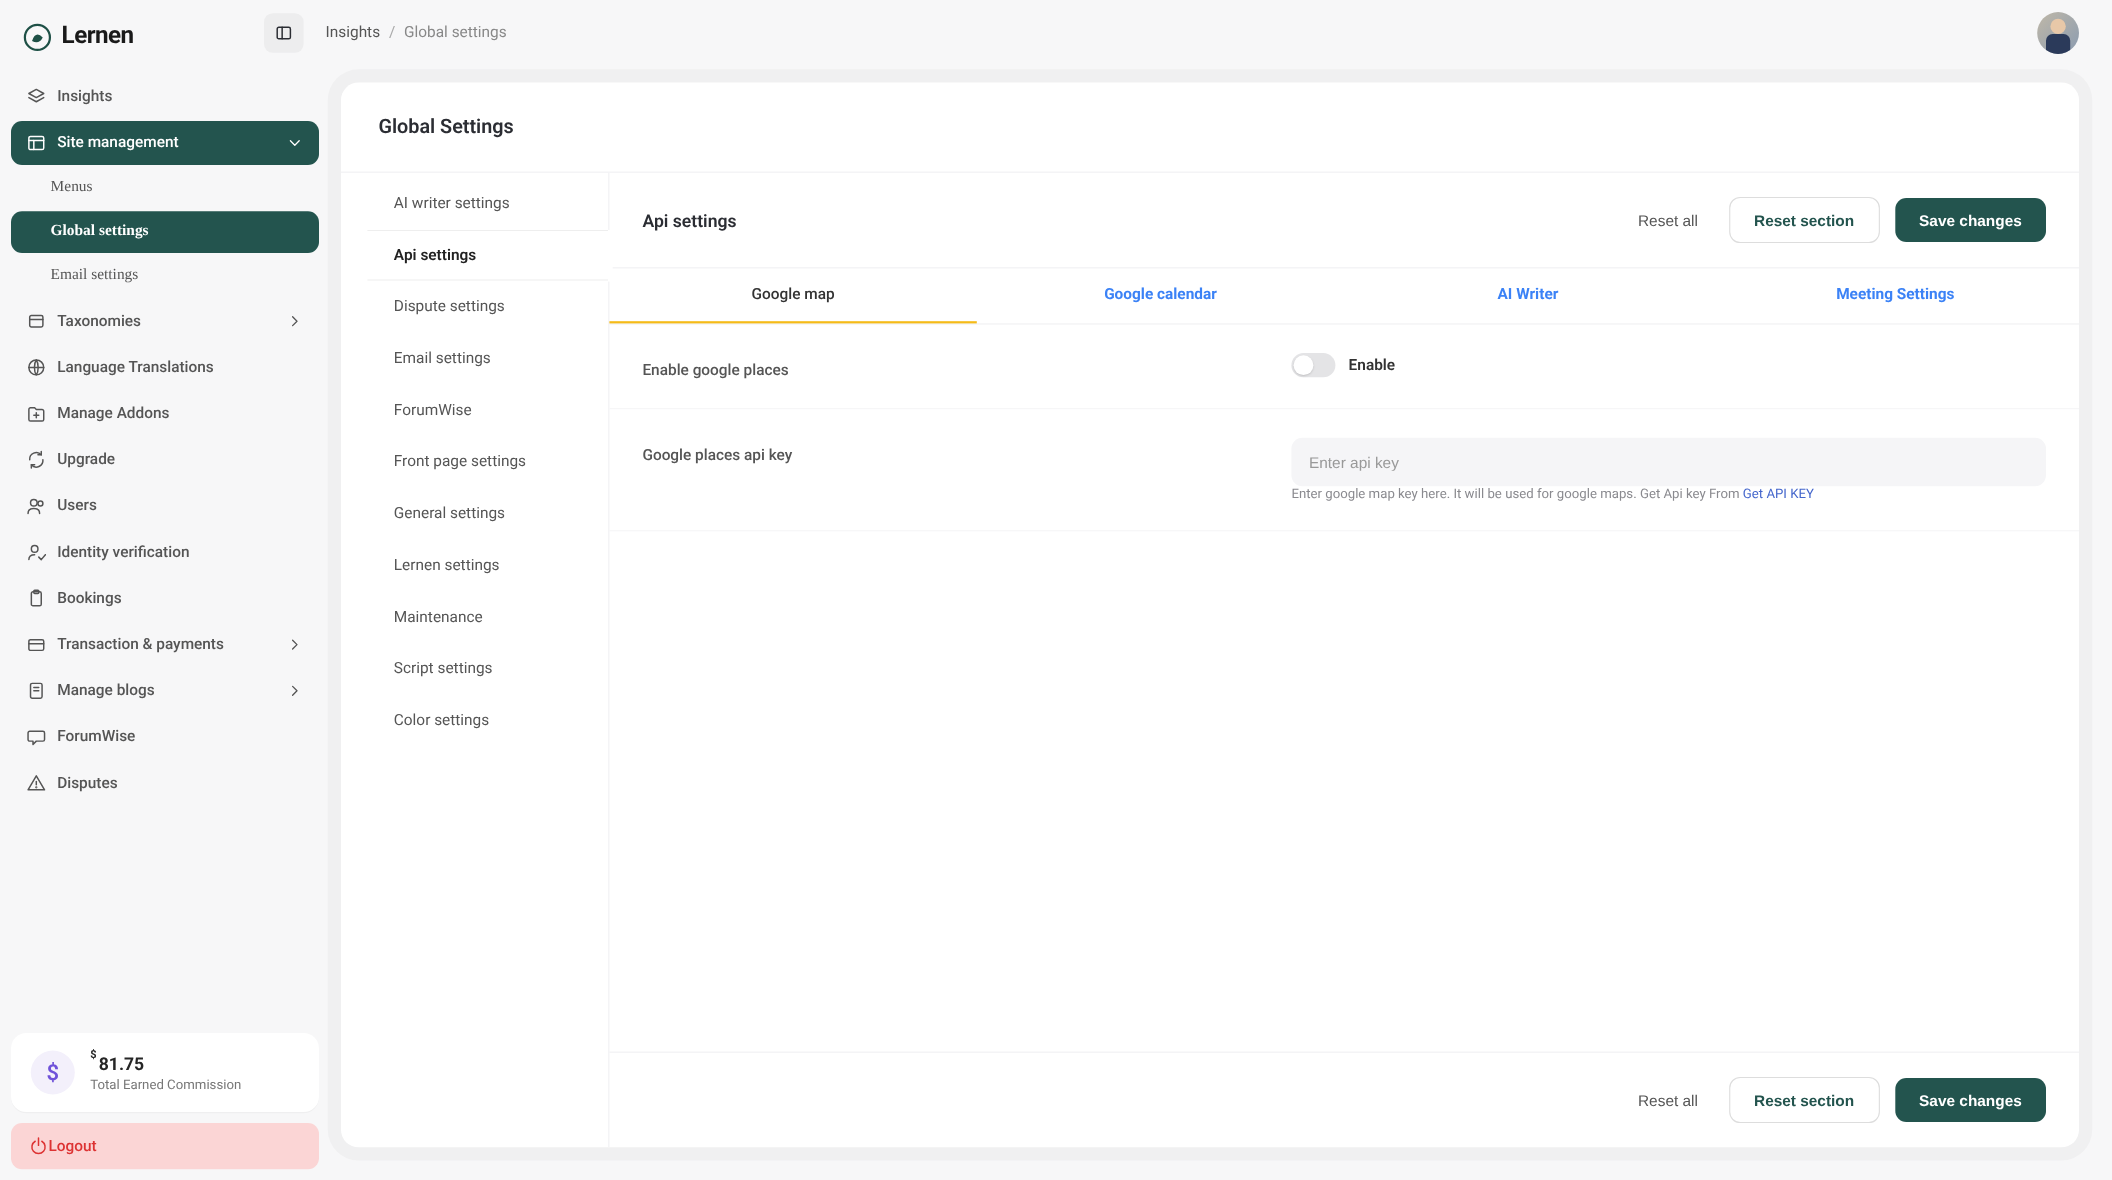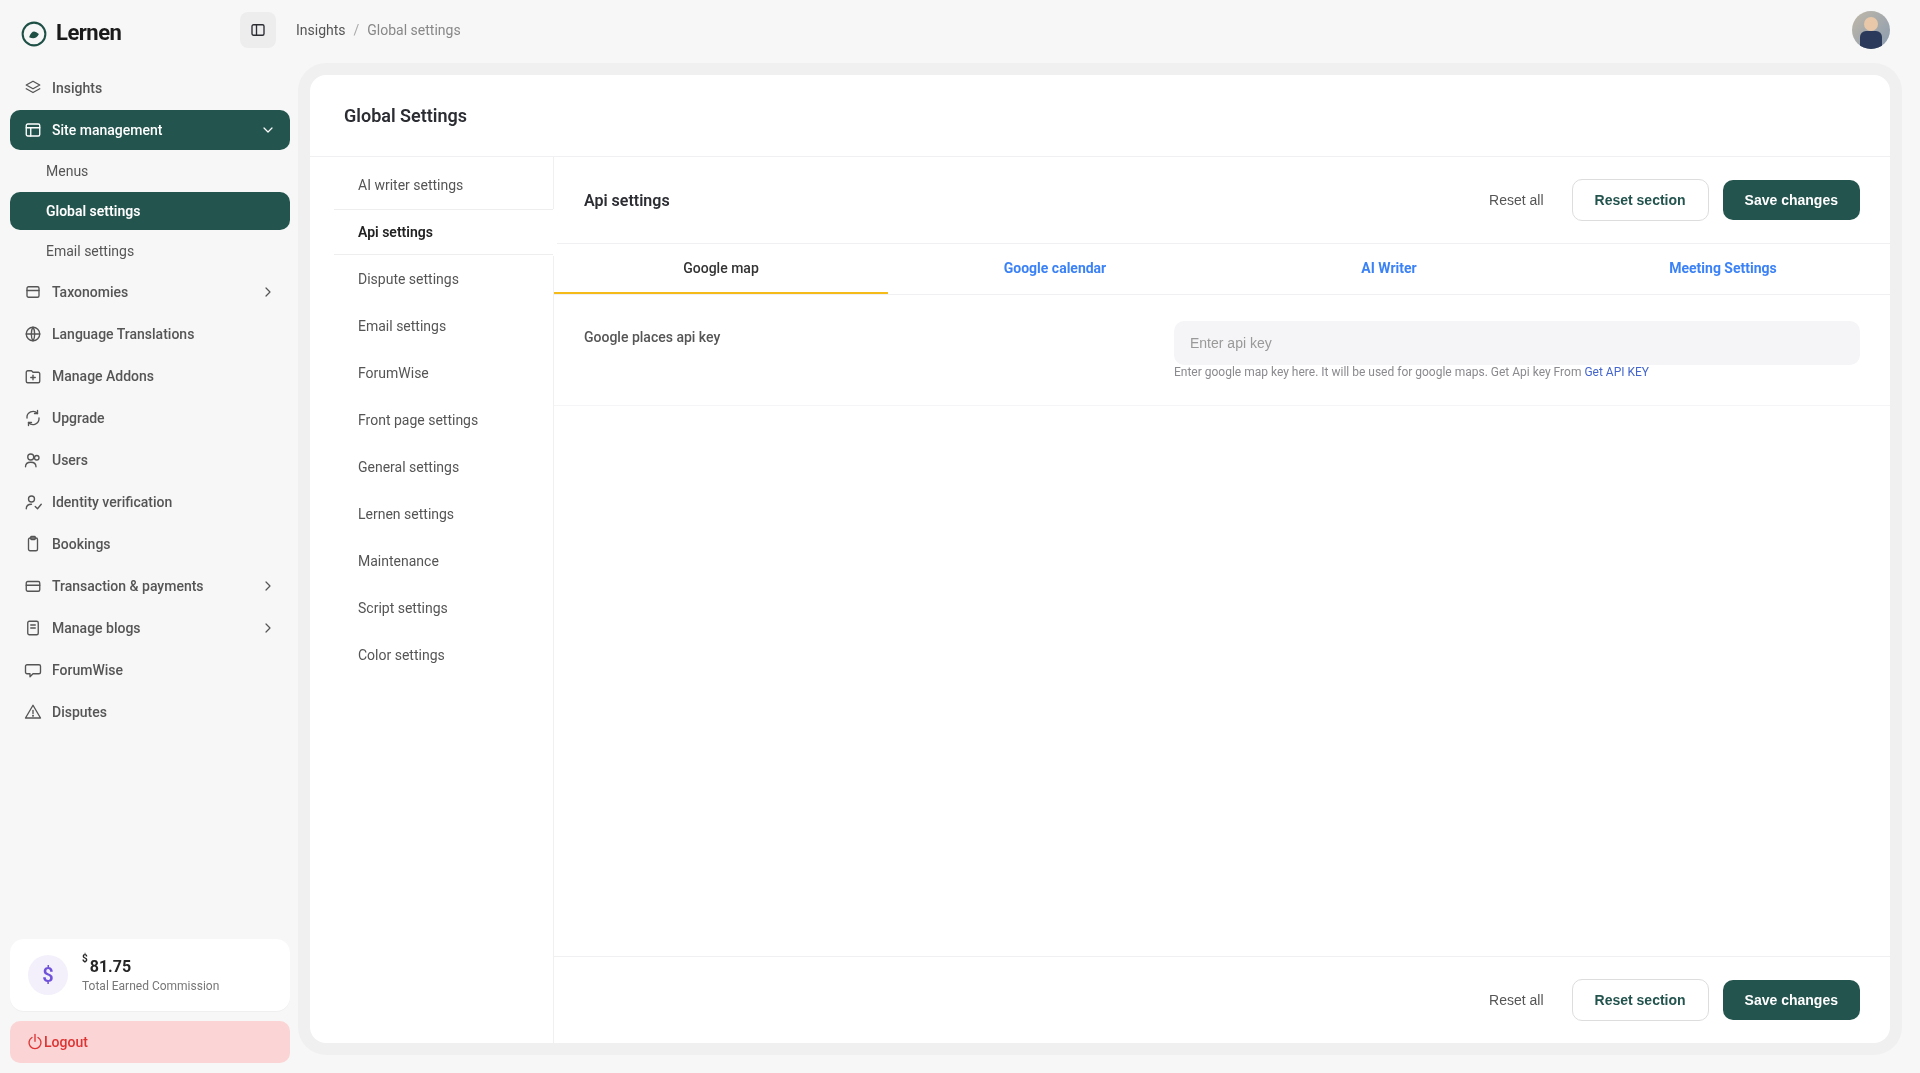--- a/index.html
+++ b/index.html
@@ -10,21 +10,21 @@
 
 .sidebar { width: 300px; background: #f7f7f8; padding: 20px 10px 10px 10px; display: flex; flex-direction: column; }
 .logo { display: flex; align-items: flex-start; gap: 8px; padding: 0 0 10px 10px; margin-bottom: 10px; }
 .logo-mark { width: 28px; height: 28px; display: inline-flex; align-items: center; justify-content: center; }
 .logo-text { font-size: 22px; font-weight: 700; color: #1a1a1a; letter-spacing: -0.5px; }
 
 .nav { display: flex; flex-direction: column; gap: 2px; flex: 1; overflow-y: auto; }
 .nav-item { display: flex; align-items: center; gap: 10px; padding: 11px 14px; border-radius: 10px; color: #555; cursor: pointer; font-size: 14px; font-weight: 500; position: relative; }
 .nav-item.parent { background: #23544e; color: #fff; }
 .nav-item .chev { margin-left: auto; }
-.sub-item { padding: 11px 14px 11px 36px; color: #555; font-size: 14px; cursor: pointer; border-radius: 10px; }
+.sub-item { padding: 11px 14px 11px 36px; color: #555; font-size: 14px; cursor: pointer; border-radius: 10px; font-family: Liberation Serif, serif; }
 .sub-item.active { background: #23544e; color: #fff; font-weight: 600; }
 .nav-item svg, .sub-item svg { flex-shrink: 0; }
 
 .commission-card { background: #fff; border-radius: 14px; padding: 16px 18px; margin: 10px 0; display: flex; align-items: center; gap: 14px; box-shadow: 0 1px 0 rgba(0,0,0,0.03); }
 .dollar-badge { width: 40px; height: 40px; border-radius: 50%; background: #f3f0fb; color: #6f52d9; display: flex; align-items: center; justify-content: center; font-size: 20px; font-weight: 600; }
 .commission-amount { font-weight: 700; font-size: 16px; color: #262626; }
 .commission-amount sup { font-size: 10px; top: -4px; position: relative; margin-right: 2px; }
 .commission-label { font-size: 12px; color: #777; margin-top: 2px; }
 
 .logout-btn { background: #fbd5d5; color: #d33; border-radius: 10px; padding: 12px 16px; display: flex; align-items: center; cursor: pointer; font-weight: 500; font-size: 14px; }
@@ -279,20 +279,31 @@
             <button class="primary-btn">Save changes</button>
           </div>
 
           <div class="tabs">
             <div class="tab active">Google map</div>
             <div class="tab">Google calendar</div>
             <div class="tab">AI Writer</div>
             <div class="tab">Meeting Settings</div>
           </div>
 
+          <div class="form-row">
+            <div class="form-label">Enable google places</div>
+            <div class="form-control">
+              <div class="toggle-wrap">
+                <div class="toggle">
+                    <div class="knob"></div>
+                  </div>
+                <span class="toggle-label">Enable</span>
+              </div>
+            </div>
+          </div>
 
           <div class="form-row">
             <div class="form-label">Google places api key</div>
             <div class="form-control">
               <input class="text-input" placeholder="Enter api key" style="">
               <div class="helper">
                 <span>Enter google map key here. It will be used for google maps. Get Api key From </span><a href="#">Get API KEY</a>
               </div>
             </div>
           </div>

